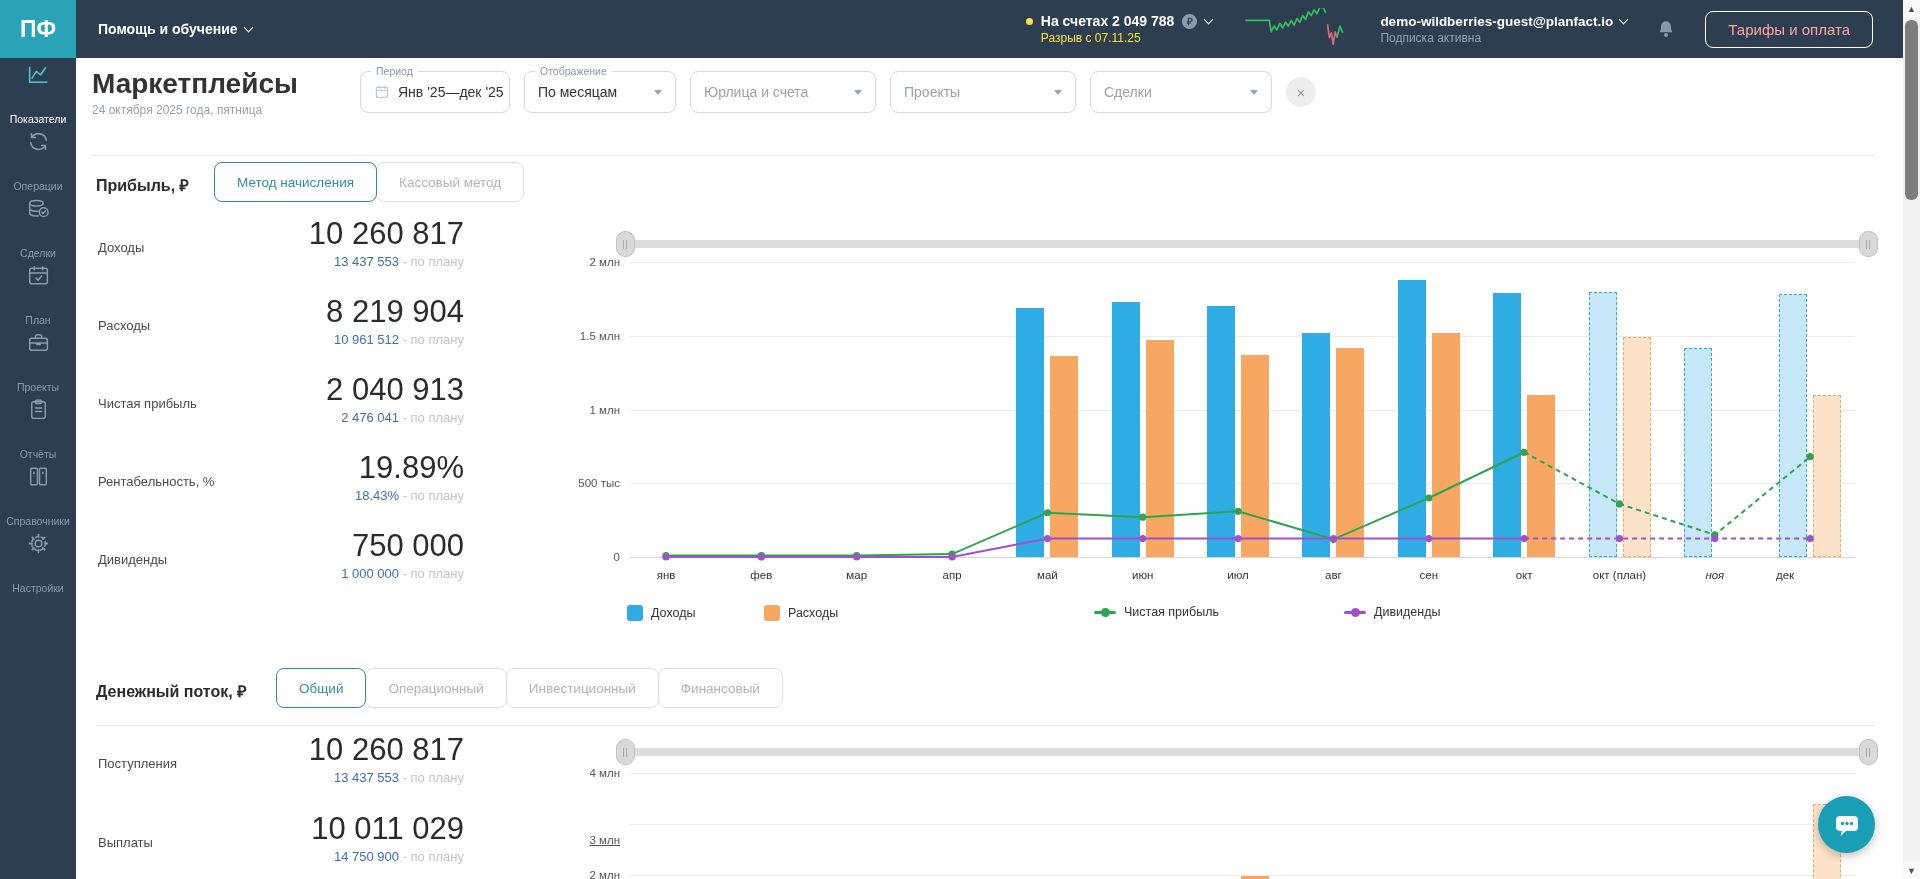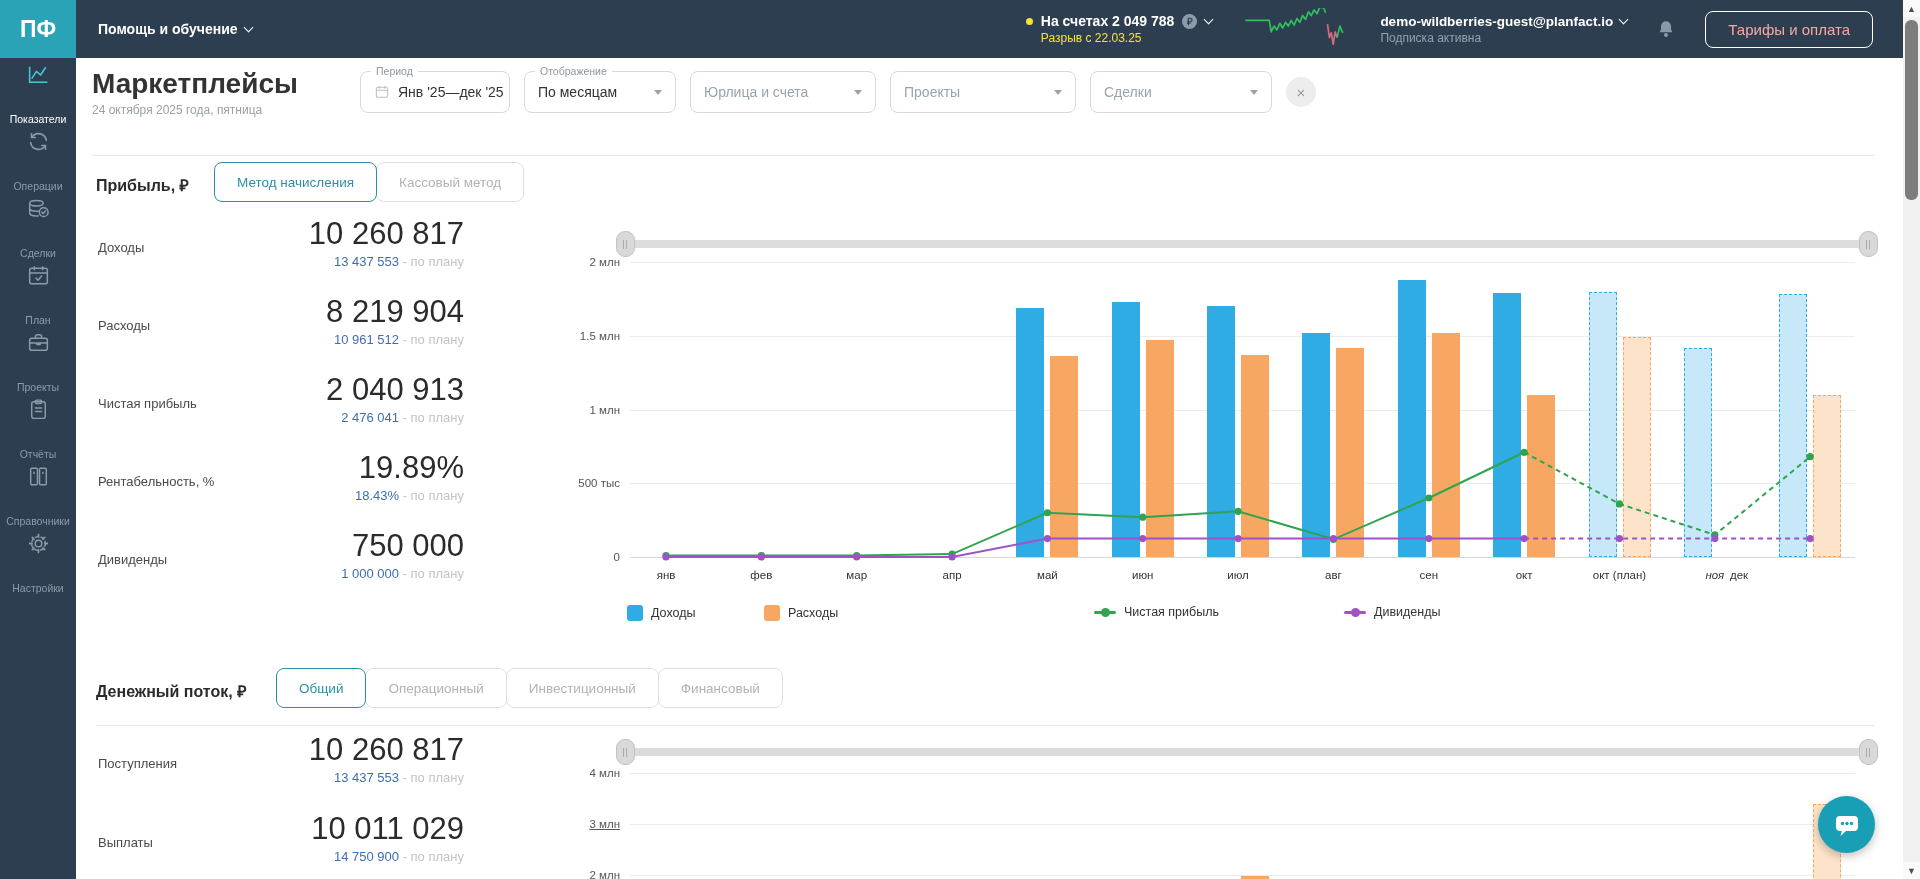--- a/index.html
+++ b/index.html
@@ -99,21 +99,21 @@
       <span class="chev"></span>
     </div>
     <div class="top-right">
       <div class="accounts">
         <div class="row1">
           <span class="dot"></span>
           <span>На счетах 2 049 788</span>
           <span class="rub-coin">₽</span>
           <span class="chev"></span>
         </div>
-        <div class="row2">Разрыв с 22.03.25</div>
+        <div class="row2">Разрыв с 07.11.25</div>
       </div>
       <svg class="sparkline" viewBox="0 0 112 44">
         <path d="M3 13 H28 l2 12 3-6 3 4 3-7 3 5 3-6 3 4 3-6 3 5 3-7 3 4 3-7 3 4 3-8 3 4 3-6 3 4 3-7 4 1 2 5" fill="none" stroke="#2fbf5f" stroke-width="1.8" stroke-linejoin="round"></path>
         <path d="M89 17 l2 14 2-5 2 12 2-13 2 6" fill="none" stroke="#d46a7e" stroke-width="1.8" stroke-linejoin="round"></path>
         <path d="M99 31 l3-12 3 7" fill="none" stroke="#2fbf5f" stroke-width="1.8" stroke-linejoin="round"></path>
       </svg>
       <div class="userbox">
         <div class="email">
           <span>demo-wildberries-guest@planfact.io</span>
           <span class="chev"></span>
@@ -301,21 +301,21 @@
           <div class="xlab" style="left: 260.7px; top: 406px;">мар</div>
           <div class="xlab" style="left: 356.05px; top: 406px;">апр</div>
           <div class="xlab" style="left: 451.4px; top: 406px; text-align: center;">май</div>
           <div class="xlab" style="left: 546.75px; top: 406px;">июн</div>
           <div class="xlab" style="left: 642.1px; top: 406px;">июл</div>
           <div class="xlab" style="left: 737.45px; top: 406px;">авг</div>
           <div class="xlab" style="left: 832.8px; top: 406px;">сен</div>
           <div class="xlab" style="left: 928.15px; top: 406px;">окт</div>
           <div class="xlab" style="left: 1027.5px; top: 406px; width: 56px;">окт (план)</div>
           <div class="xlab" style="left: 1118.85px; top: 406px; font-style: italic;">ноя</div>
-          <div class="xlab" style="left: 1143px; top: 406px; text-align: center;">дек</div>
+          <div class="xlab" style="left: 1189px; top: 406px; text-align: center;">дек</div>
           <svg class="lines" width="1330" height="470">
             <polyline points="102,393.525 197.35,393.525 292.7,393.525 388.04999999999995,392.05 483.4,350.75 578.75,355.175 674.0999999999999,349.275 769.4499999999999,377.3 864.8,336 960.15,290.275" fill="none" stroke="#2ea44f" stroke-width="2"></polyline>
             <polyline points="960.15,290.275 1055.5,341.9 1150.85,372.875 1246.1999999999998,294.7" fill="none" stroke="#2ea44f" stroke-width="2" stroke-dasharray="5,4"></polyline>
             <circle cx="102" cy="393.525" r="3.6" fill="#2ea44f"></circle>
             <circle cx="197.35" cy="393.525" r="3.6" fill="#2ea44f"></circle>
             <circle cx="292.7" cy="393.525" r="3.6" fill="#2ea44f"></circle>
             <circle cx="388.04999999999995" cy="392.05" r="3.6" fill="#2ea44f"></circle>
             <circle cx="483.4" cy="350.75" r="3.6" fill="#2ea44f"></circle>
             <circle cx="578.75" cy="355.175" r="3.6" fill="#2ea44f"></circle>
             <circle cx="674.0999999999999" cy="349.275" r="3.6" fill="#2ea44f"></circle>
@@ -383,21 +383,21 @@
         </div>
       <div class="chart" id="cashflow-chart" style="height:211px">
           <div class="slider" style="left: 52px; top: 71px; width: 1262px;">
             <div class="track"></div>
             <div class="handle" style="left: 0px;">||</div>
             <div class="handle" style="right: 0px;">||</div>
           </div>
           <div class="gridline" style="top: 207px;"></div>
           <div class="ylab" style="top: 207px;">2 млн</div>
           <div class="gridline" style="top: 156px;"></div>
-          <div class="ylab" style="top: 156px; text-decoration: underline;">3 млн</div>
+          <div class="ylab" style="top: 172px; text-decoration: underline;">3 млн</div>
           <div class="gridline" style="top: 105px;"></div>
           <div class="ylab" style="top: 105px;">4 млн</div>
           <div class="bar" style="left: 677.1px; top: 208.02px; height: 111.98px; background: rgb(248, 167, 99);"></div>
           <div class="bar plan" style="left: 1249.2px; top: 135.6px; height: 184.4px; background: rgb(252, 227, 201); border-color: rgb(248, 167, 99);"></div>
         </div>
     </section>
   </div>
 
   <button class="chat-fab">
     <svg viewBox="0 0 28 28">

